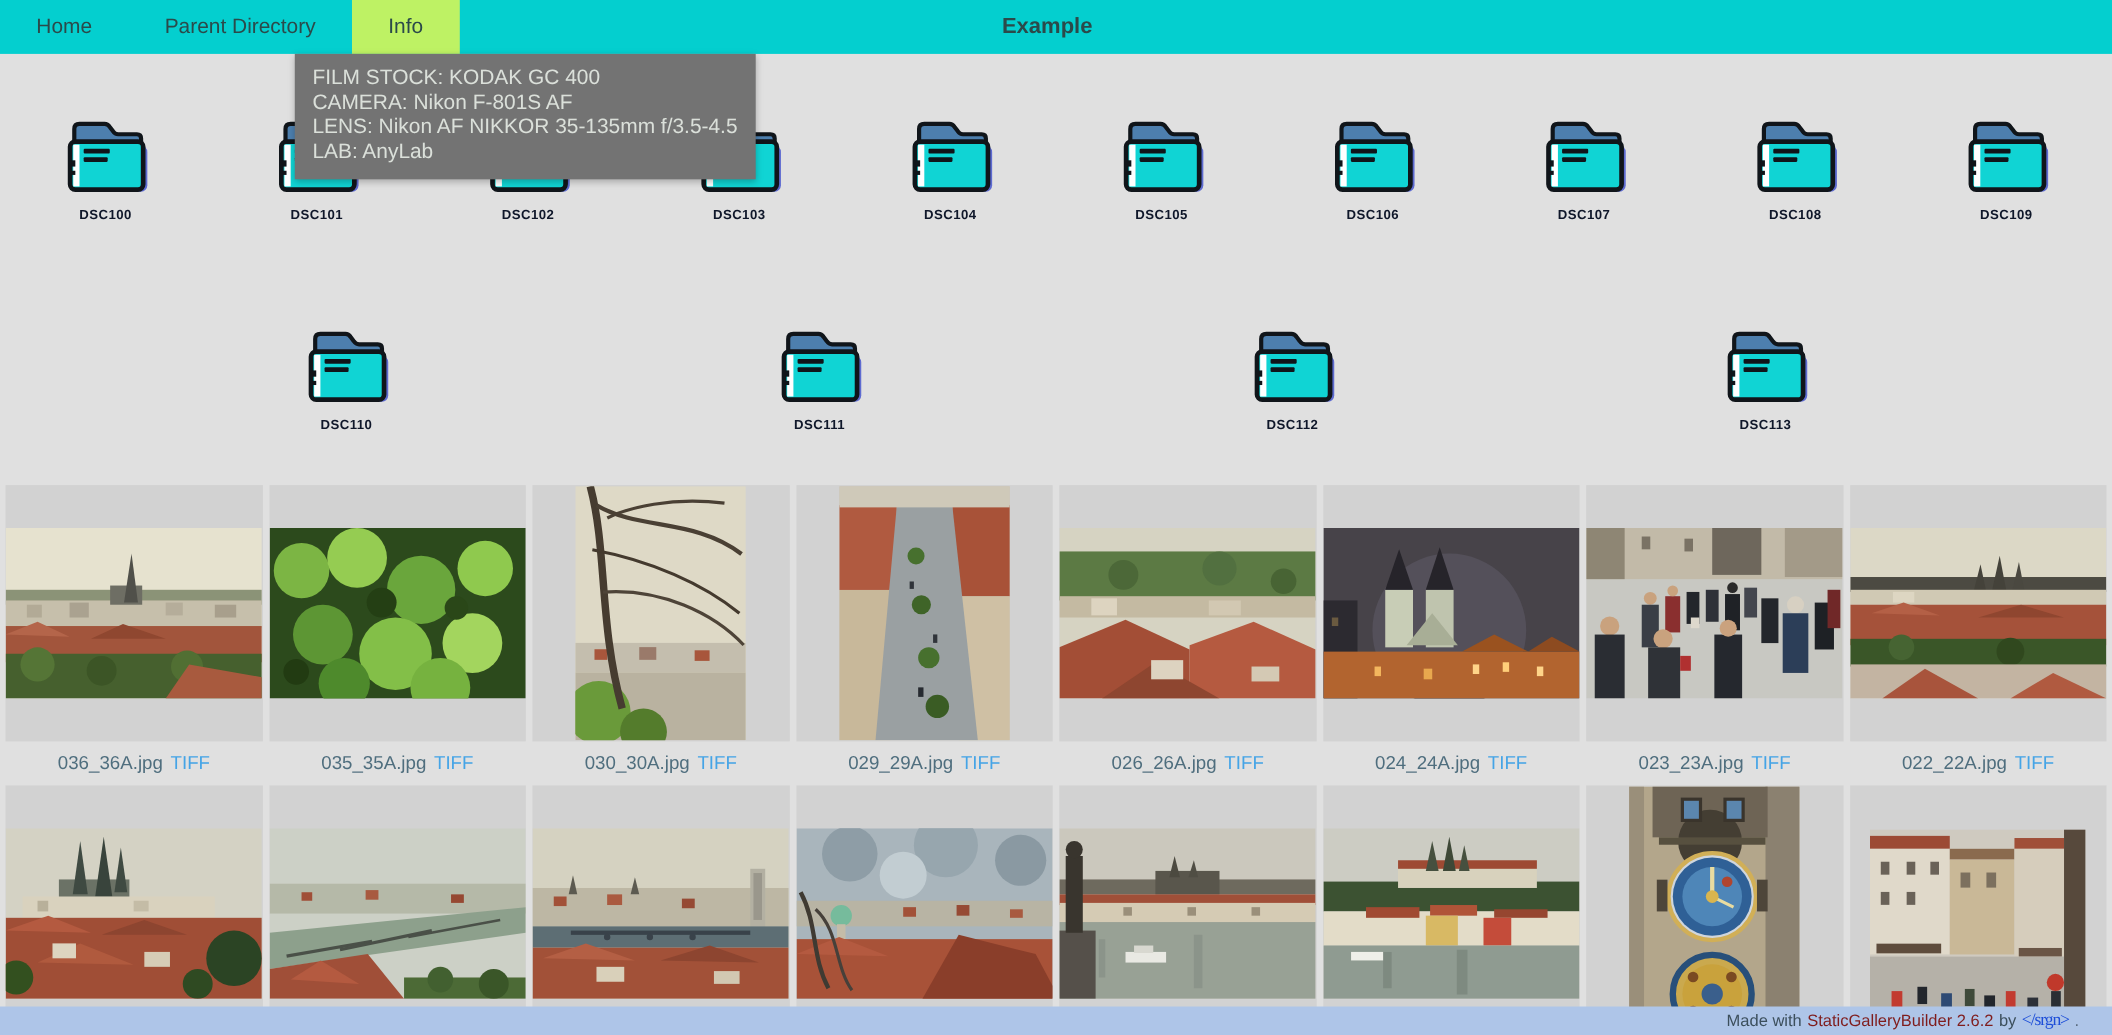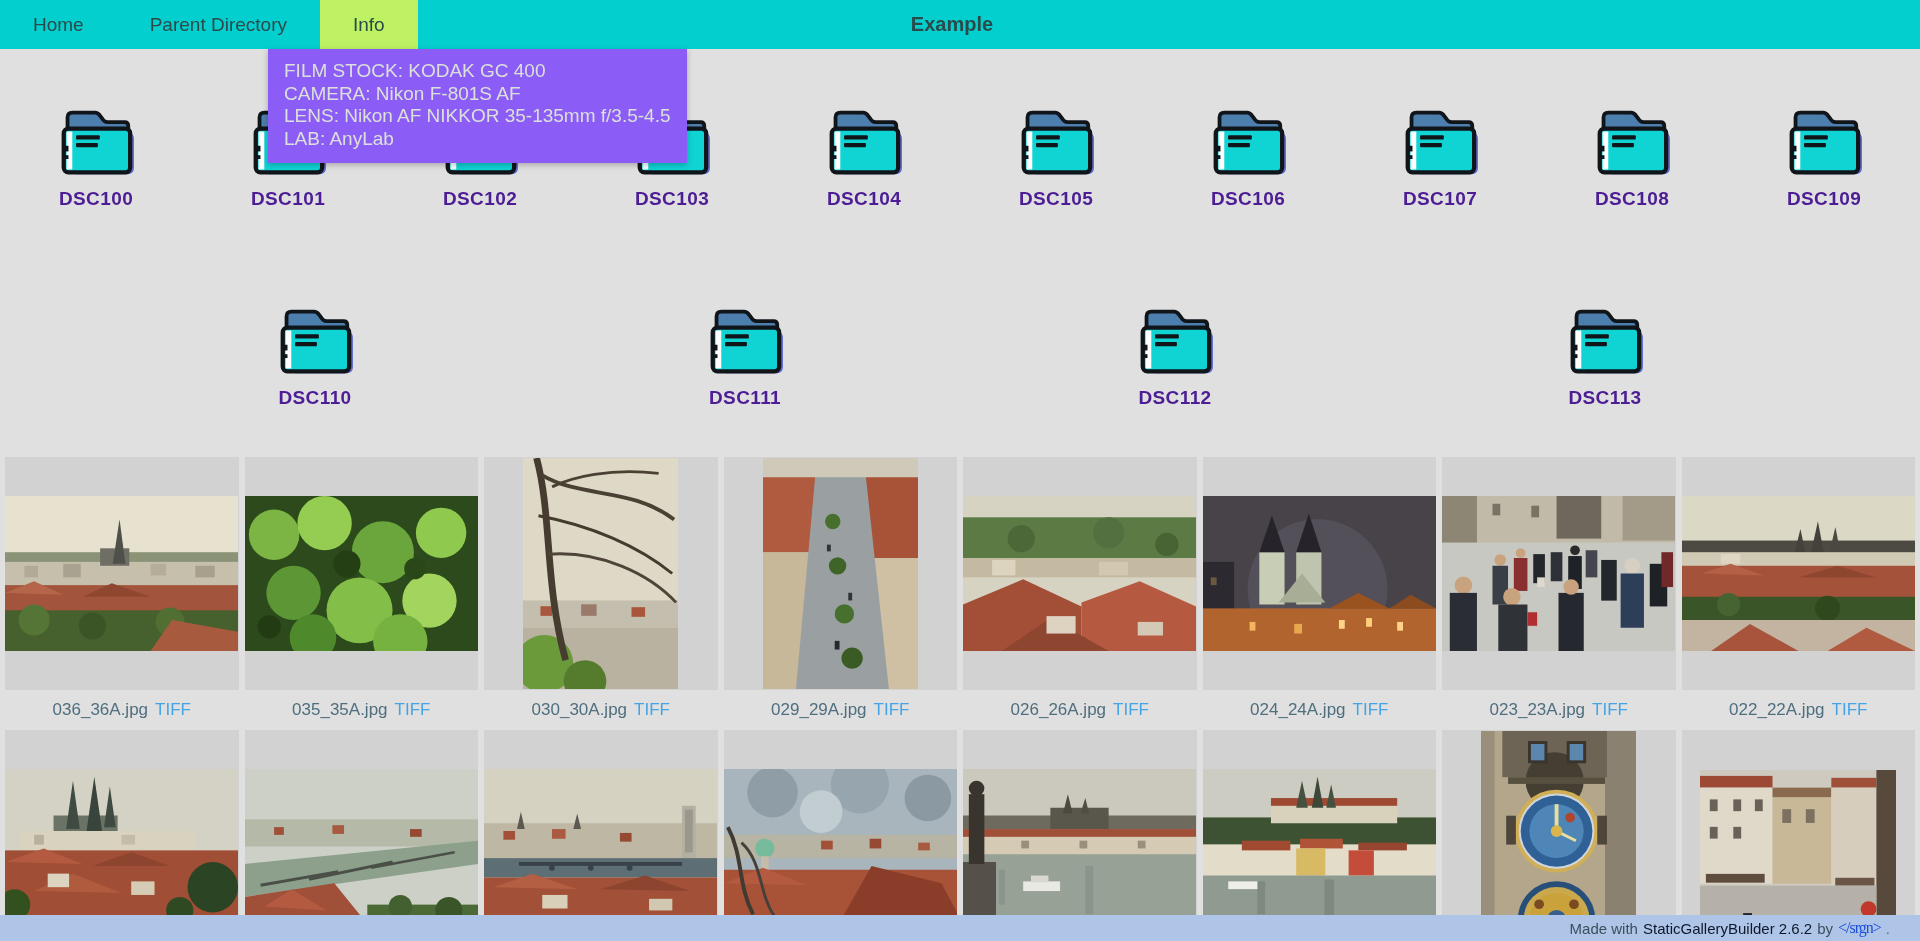--- a/index.html
+++ b/index.html
@@ -5,50 +5,50 @@
   html,body{margin:0;padding:0;width:1920px;height:941px;overflow:hidden;
     background:#e0e0e0;font-family:"Liberation Sans",sans-serif;position:relative}
   
   .navbar{height:49px;background:#04cfcf;display:flex;align-items:center;position:relative;z-index:5}
   .nav-item{height:49px;display:flex;align-items:center;padding:0 33px;font-size:19px;
     color:#2b4a4a;cursor:pointer;white-space:nowrap}
   .nav-item.active{background:#bef264}
   .nav-title{position:absolute;left:0;right:16px;text-align:center;font-weight:700;font-size:20px;
     color:#2b4a4a;pointer-events:none}
   
-  .tooltip{position:absolute;left:268px;top:49px;background:#8b5cf6;color:#dbe0da;
+  .tooltip{position:absolute;left:268px;top:49px;background:#737373;color:#dbe0da;
     padding:11px 16px 13px 16px;font-size:19px;line-height:22.5px;z-index:6;white-space:nowrap;
     box-shadow:0 2px 6px rgba(0,0,0,.25)}
   
   .folders{padding-top:55px}
   .folder-row{display:flex;justify-content:space-around;align-items:flex-start}
   .folder-row.second{justify-content:center;gap:334px;margin-top:93px}
   .folder{display:flex;flex-direction:column;align-items:center;width:96px;cursor:pointer}
   .folder svg{width:88px;height:74px}
-  .folder .flabel{margin-top:10px;font-size:19px;font-weight:700;color:#4c1d95;letter-spacing:.4px}
+  .folder .flabel{margin-top:10px;font-size:12px;font-weight:700;color:#0f172a;letter-spacing:.4px}
   
   .grid{margin-top:48px;padding:0 5px;display:grid;grid-template-columns:repeat(8,1fr);
     column-gap:6px;row-gap:0}
   .cell{display:flex;flex-direction:column}
   .tilebox{background:#d2d2d2;height:233px;display:flex;align-items:center;justify-content:center;
     overflow:hidden;cursor:pointer}
   .tilebox.top{align-items:flex-start}
   .photo{display:block;flex:0 0 auto}
   .photo svg{display:block;width:100%;height:100%}
   .photo.landscape{width:233px;height:155px;max-width:100%}
   .photo.portrait{width:155px;height:231px}
   .photo.street{width:196px;height:245px;margin-top:40px}
   .caption{height:40px;display:flex;align-items:center;justify-content:center;gap:7px;
     font-size:17px;color:#4f6e7e}
   .caption .tiff{color:#45a4e6;cursor:pointer}
   
   .footer{position:absolute;left:0;bottom:0;width:100%;height:26px;background:#aec5e8;
     display:flex;align-items:center;justify-content:flex-end;padding-right:30px;box-sizing:border-box;
     font-size:15px;color:#3c4f5c;z-index:7;gap:5px}
-  .footer .flink{color:#0f172a;cursor:pointer}
+  .footer .flink{color:#7f1d1d;cursor:pointer}
   .footer .logo{font-family:Liberation Serif, serif;color:#1d4ed8;font-size:16px;
     letter-spacing:-1px;cursor:pointer}
   .footer .dot{color:#5a6b7e}
 </style>
 </head>
 <body>
 
 <nav class="navbar">
   <div class="nav-items" id="nav-items" style="display: flex;">
       <div class="nav-item">Home</div>

